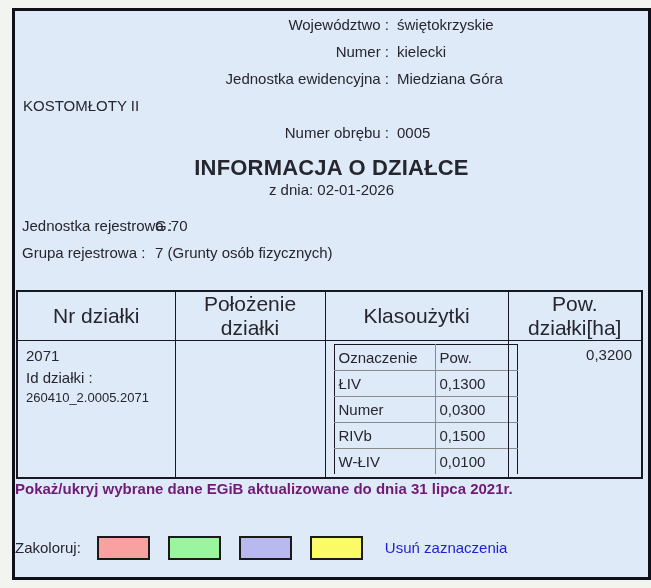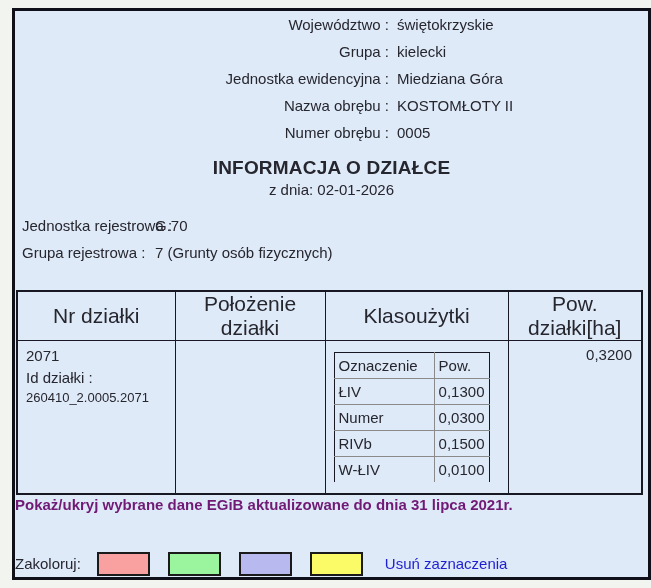--- a/index.html
+++ b/index.html
@@ -17,21 +17,21 @@
     background:#dfeaf8;
     color:#26262f;
     font-size:15px;
     overflow:hidden;
   }
   
   .hdr-row{display:flex;line-height:27px;}
   .hdr-label{width:374px;text-align:right;white-space:pre;}
   .hdr-value{padding-left:8px;white-space:pre;}
 
-  .title{margin-top:9px;text-align:center;font-weight:bold;font-size:19px;line-height:25px;letter-spacing:0.2px;}
+  .title{margin-top:9px;text-align:center;font-weight:bold;font-size:22px;line-height:25px;letter-spacing:0.2px;}
   .subtitle{text-align:center;line-height:19px;}
 
   .reg{margin-top:13px;padding-left:7px;}
   .reg-row{display:flex;line-height:27px;}
   .reg-label{width:133px;white-space:pre;}
   .reg-value{white-space:pre;}
 
   table.main{
     border-collapse:collapse;
     table-layout:fixed;
@@ -44,21 +44,21 @@
     height:25px;font-weight:normal;text-align:center;
     padding:0;font-size:21px;
   }
   .main td{vertical-align:top;padding:0;}
   .main .c1{padding:5px 8px;}
   .c1 .nr{line-height:20px;}
   .c1 .idlbl{line-height:20px;margin-top:2px;}
   .c1 .idval{font-size:13px;line-height:17px;margin-top:1px;}
   .main .c4{text-align:right;padding:5px 9px;}
 
-  table.inner{border-collapse:collapse;margin:11px 8px;width:156px;}
+  table.inner{border-collapse:collapse;margin:3px 8px;width:184px;}
   .inner td{
     border-bottom:1px solid #8a8a8a;
     height:25px;padding:0 4px;vertical-align:middle;
   }
   .inner tr:last-child td{border-bottom:none;}
   .inner td.ca{width:92px;border-right:1px solid #8a8a8a;}
 
   .toggle{line-height:20px;color:#701a75;cursor:pointer;font-weight:bold;}
 
   .colorize{margin-top:37px;display:flex;align-items:center;line-height:24px;}
@@ -76,29 +76,28 @@
 <body>
 
 <div class="panel">
 
   <div>
     <div class="hdr-row">
       <span class="hdr-label">Województwo :</span>
       <span class="hdr-value">świętokrzyskie</span>
     </div>
     <div class="hdr-row">
-      <span class="hdr-label">Grupa :</span>
+      <span class="hdr-label">Numer :</span>
       <span class="hdr-value">kielecki</span>
     </div>
     <div class="hdr-row">
       <span class="hdr-label">Jednostka ewidencyjna :</span>
       <span class="hdr-value">Miedziana Góra</span>
     </div>
     <div class="hdr-row">
-      <span class="hdr-label">Nazwa obrębu :</span>
       <span class="hdr-value">KOSTOMŁOTY II</span>
     </div>
     <div class="hdr-row">
       <span class="hdr-label">Numer obrębu :</span>
       <span class="hdr-value">0005</span>
     </div>
   </div>
 
   <div class="title">INFORMACJA O DZIAŁCE</div>
   <div class="subtitle">z dnia: 02-01-2026</div>

